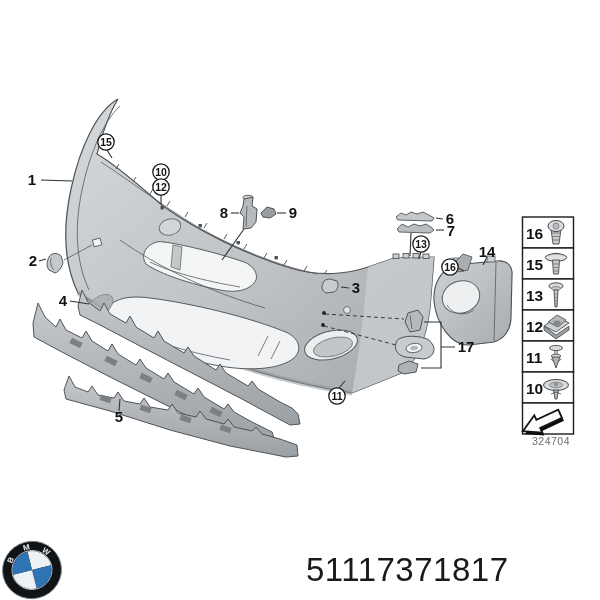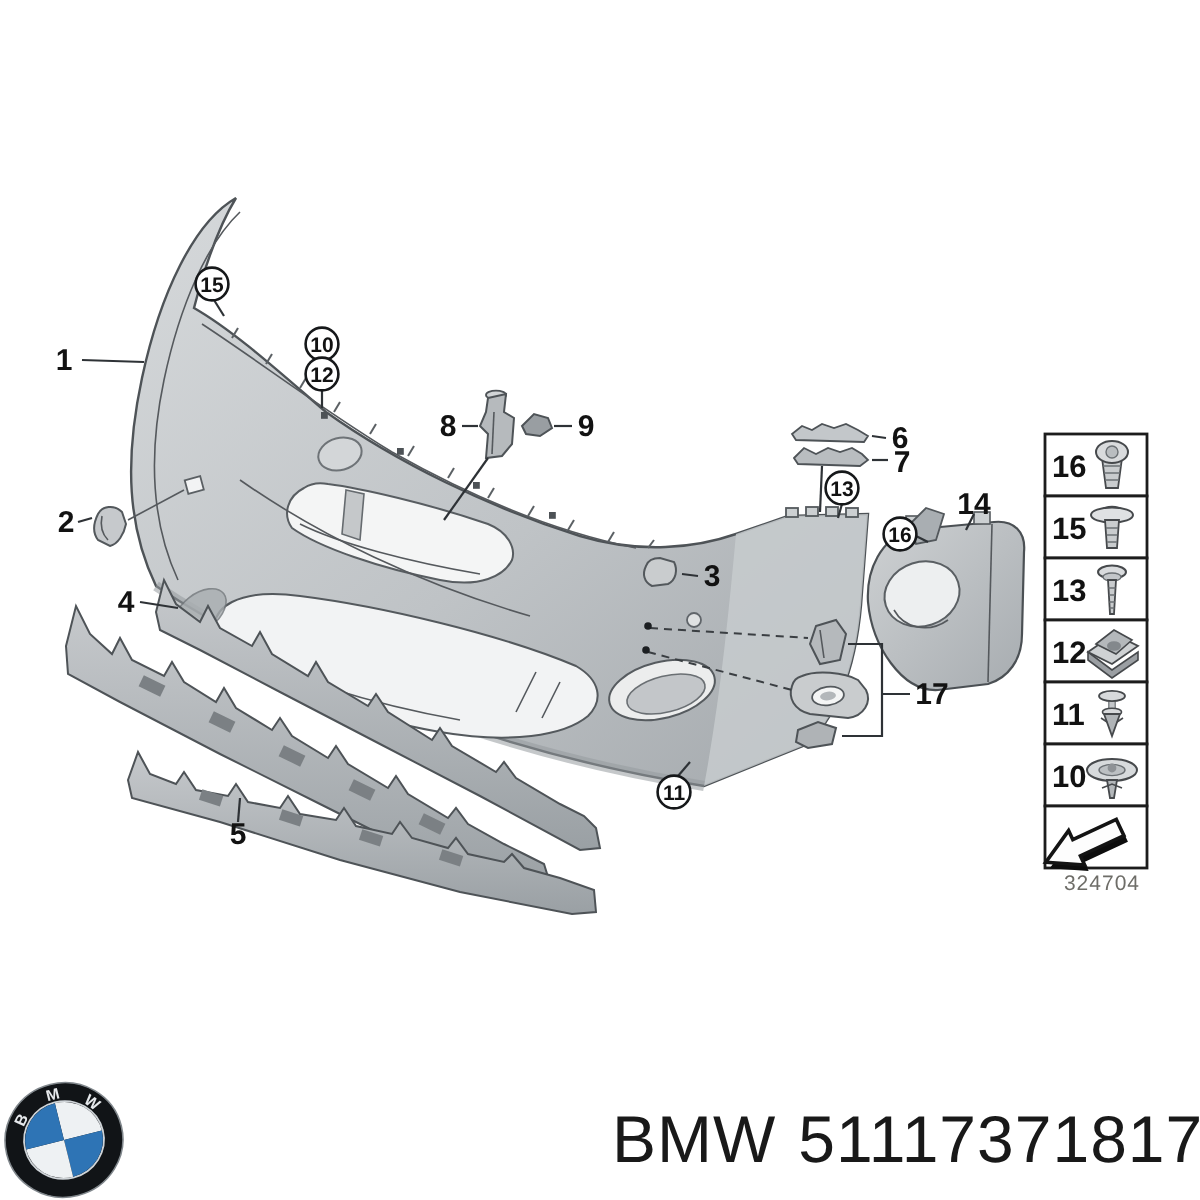--- a/index.html
+++ b/index.html
@@ -352,16 +352,15 @@
       </g>
       <g fill="#e6e9ec" font-size="8" font-weight="700" text-anchor="middle">
         <text transform="translate(-18.4,-15.4) rotate(-50)" dy="2.8">B</text>
         <text transform="translate(0,-24.2)" dy="2.8">M</text>
         <text transform="translate(18.4,-15.4) rotate(50)" dy="2.8">W</text>
       </g>
     </g>
   </svg>
 </div>
 <div class="footer-text">
-  <span>BMW</span>
   <span>51117371817</span>
 </div>
 </div>
 
 </body></html>

